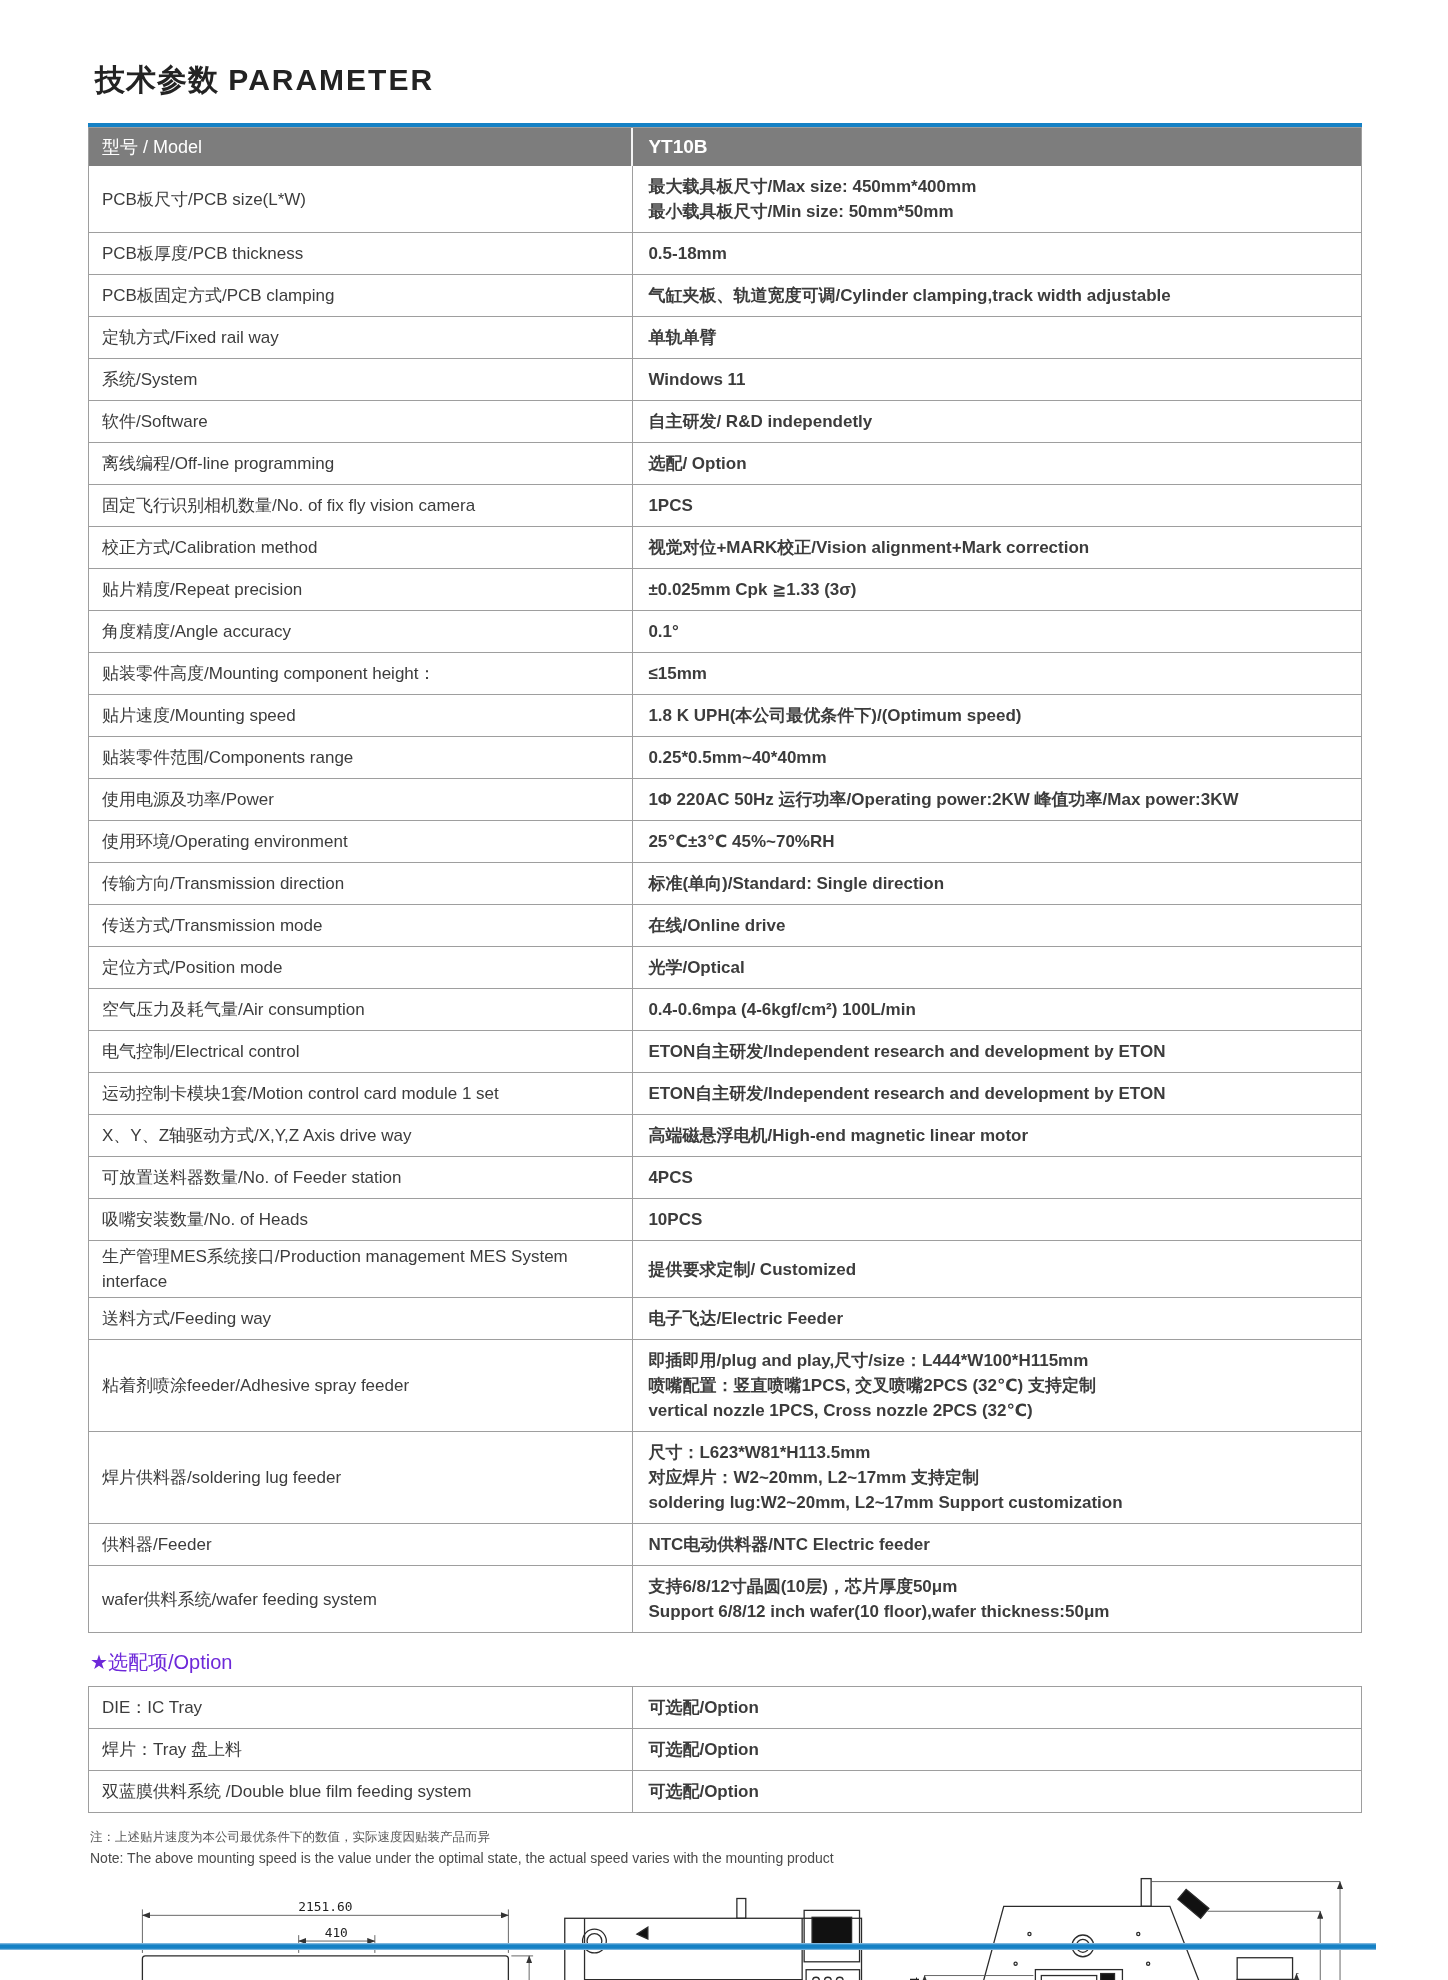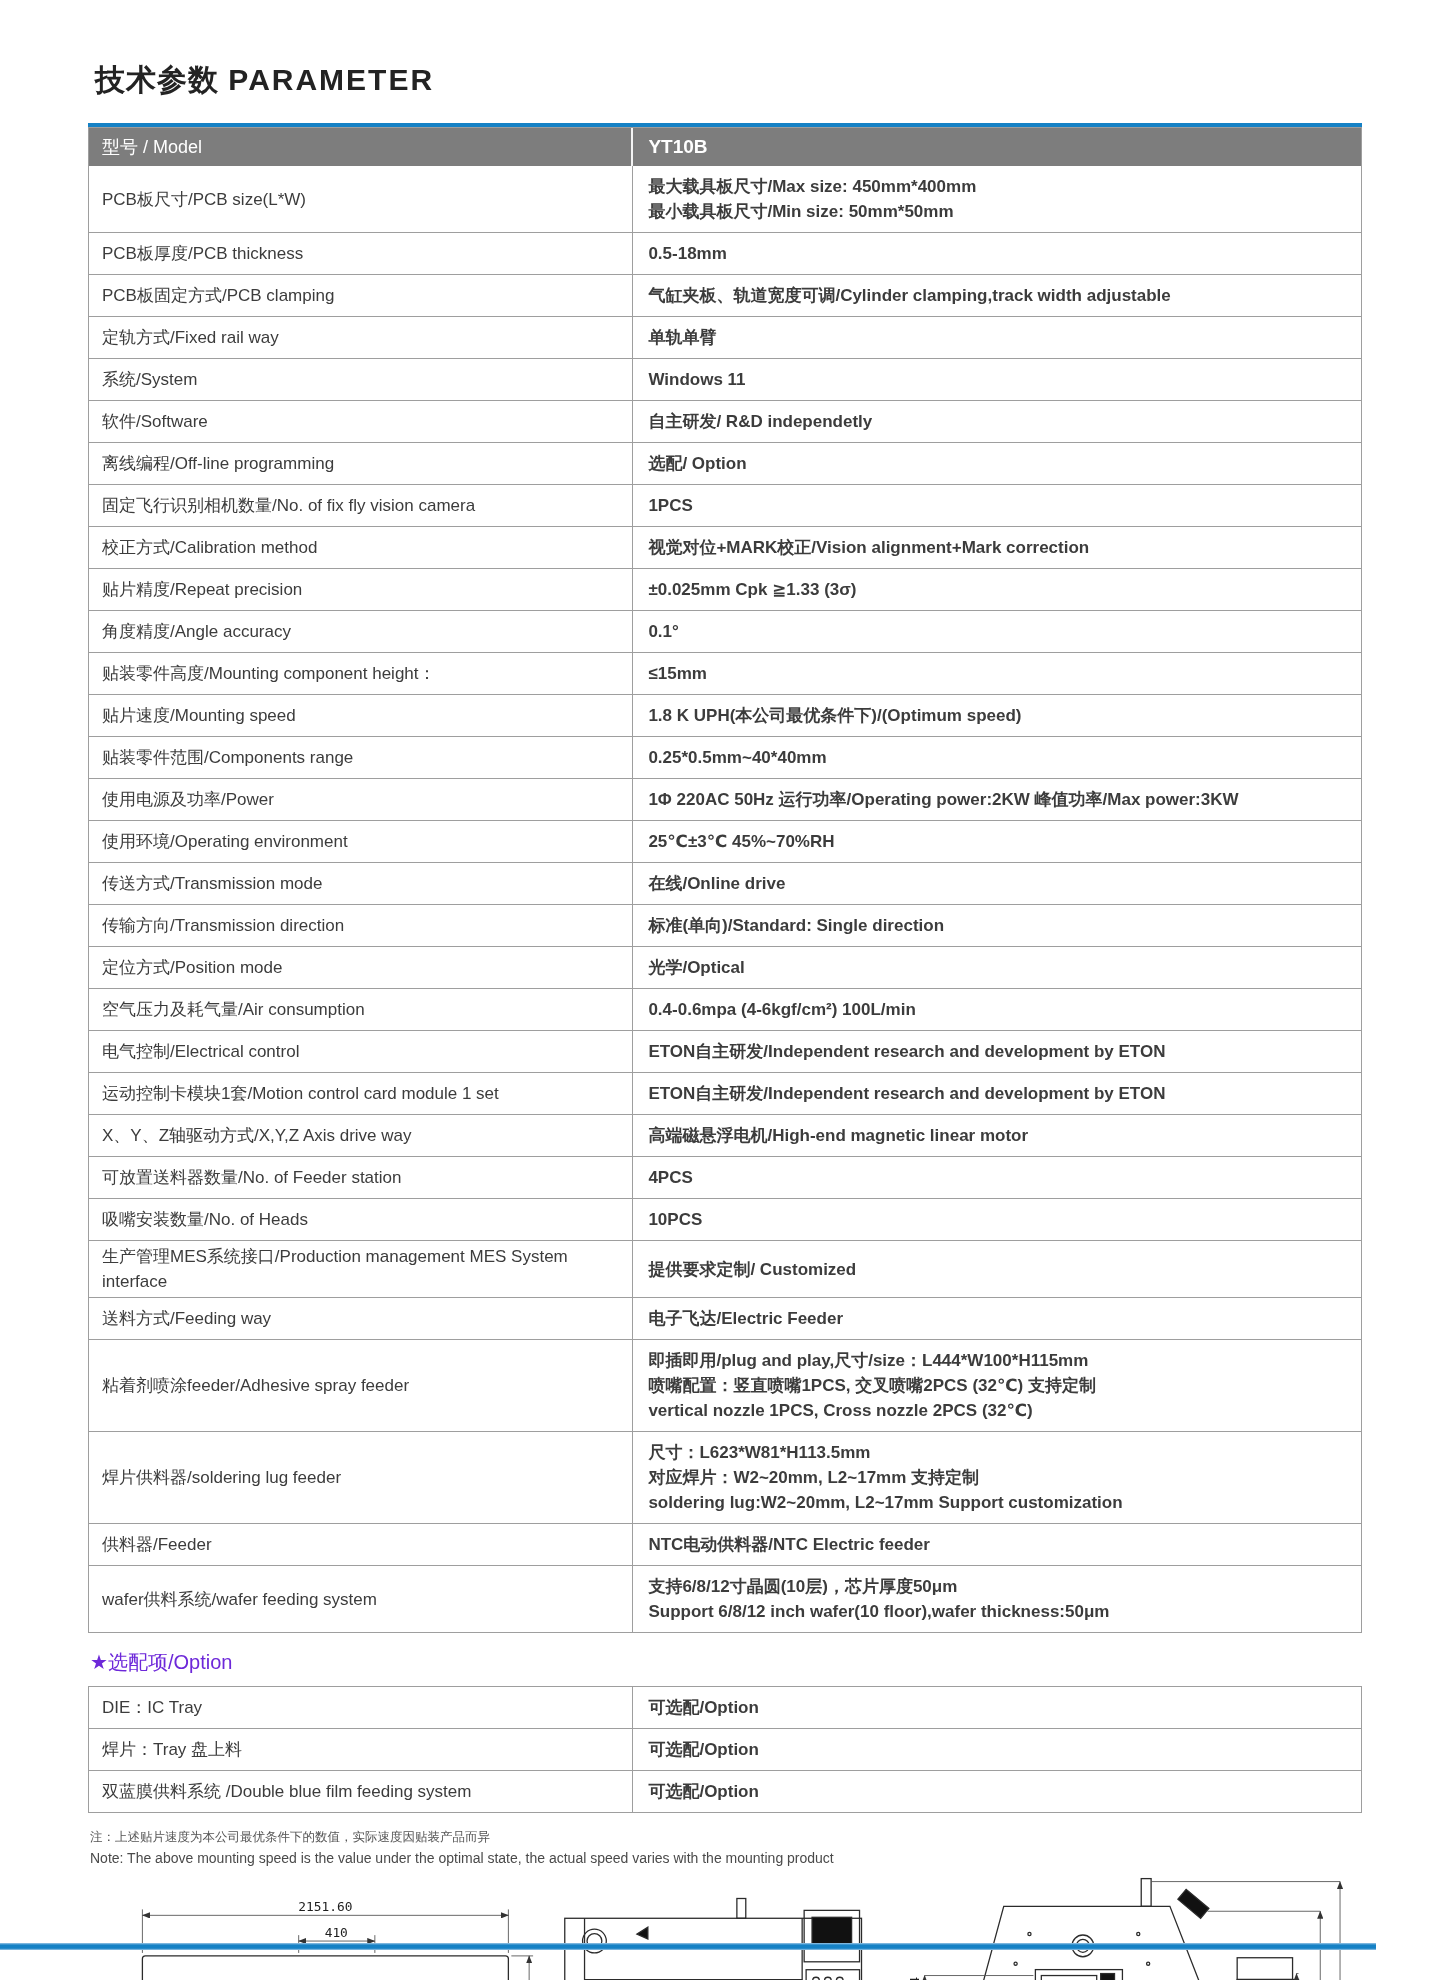--- a/index.html
+++ b/index.html
@@ -142,29 +142,29 @@
             <div>1Φ 220AC 50Hz 运行功率/Operating power:2KW 峰值功率/Max power:3KW</div>
           </div>
       </div>
       <div class="t-row">
         <div class="t-label">使用环境/Operating environment</div>
         <div class="t-value">
             <div>25℃±3℃ 45%~70%RH</div>
           </div>
       </div>
       <div class="t-row">
+        <div class="t-label">传输方向/Transmission direction</div>
+        <div class="t-value">
+            <div>标准(单向)/Standard: Single direction</div>
+          </div>
+      </div>
+      <div class="t-row">
         <div class="t-label">传送方式/Transmission mode</div>
         <div class="t-value">
             <div>在线/Online drive</div>
-          </div>
-      </div>
-      <div class="t-row">
-        <div class="t-label">传输方向/Transmission direction</div>
-        <div class="t-value">
-            <div>标准(单向)/Standard: Single direction</div>
           </div>
       </div>
       <div class="t-row">
         <div class="t-label">定位方式/Position mode</div>
         <div class="t-value">
             <div>光学/Optical</div>
           </div>
       </div>
       <div class="t-row">
         <div class="t-label">空气压力及耗气量/Air consumption</div>

